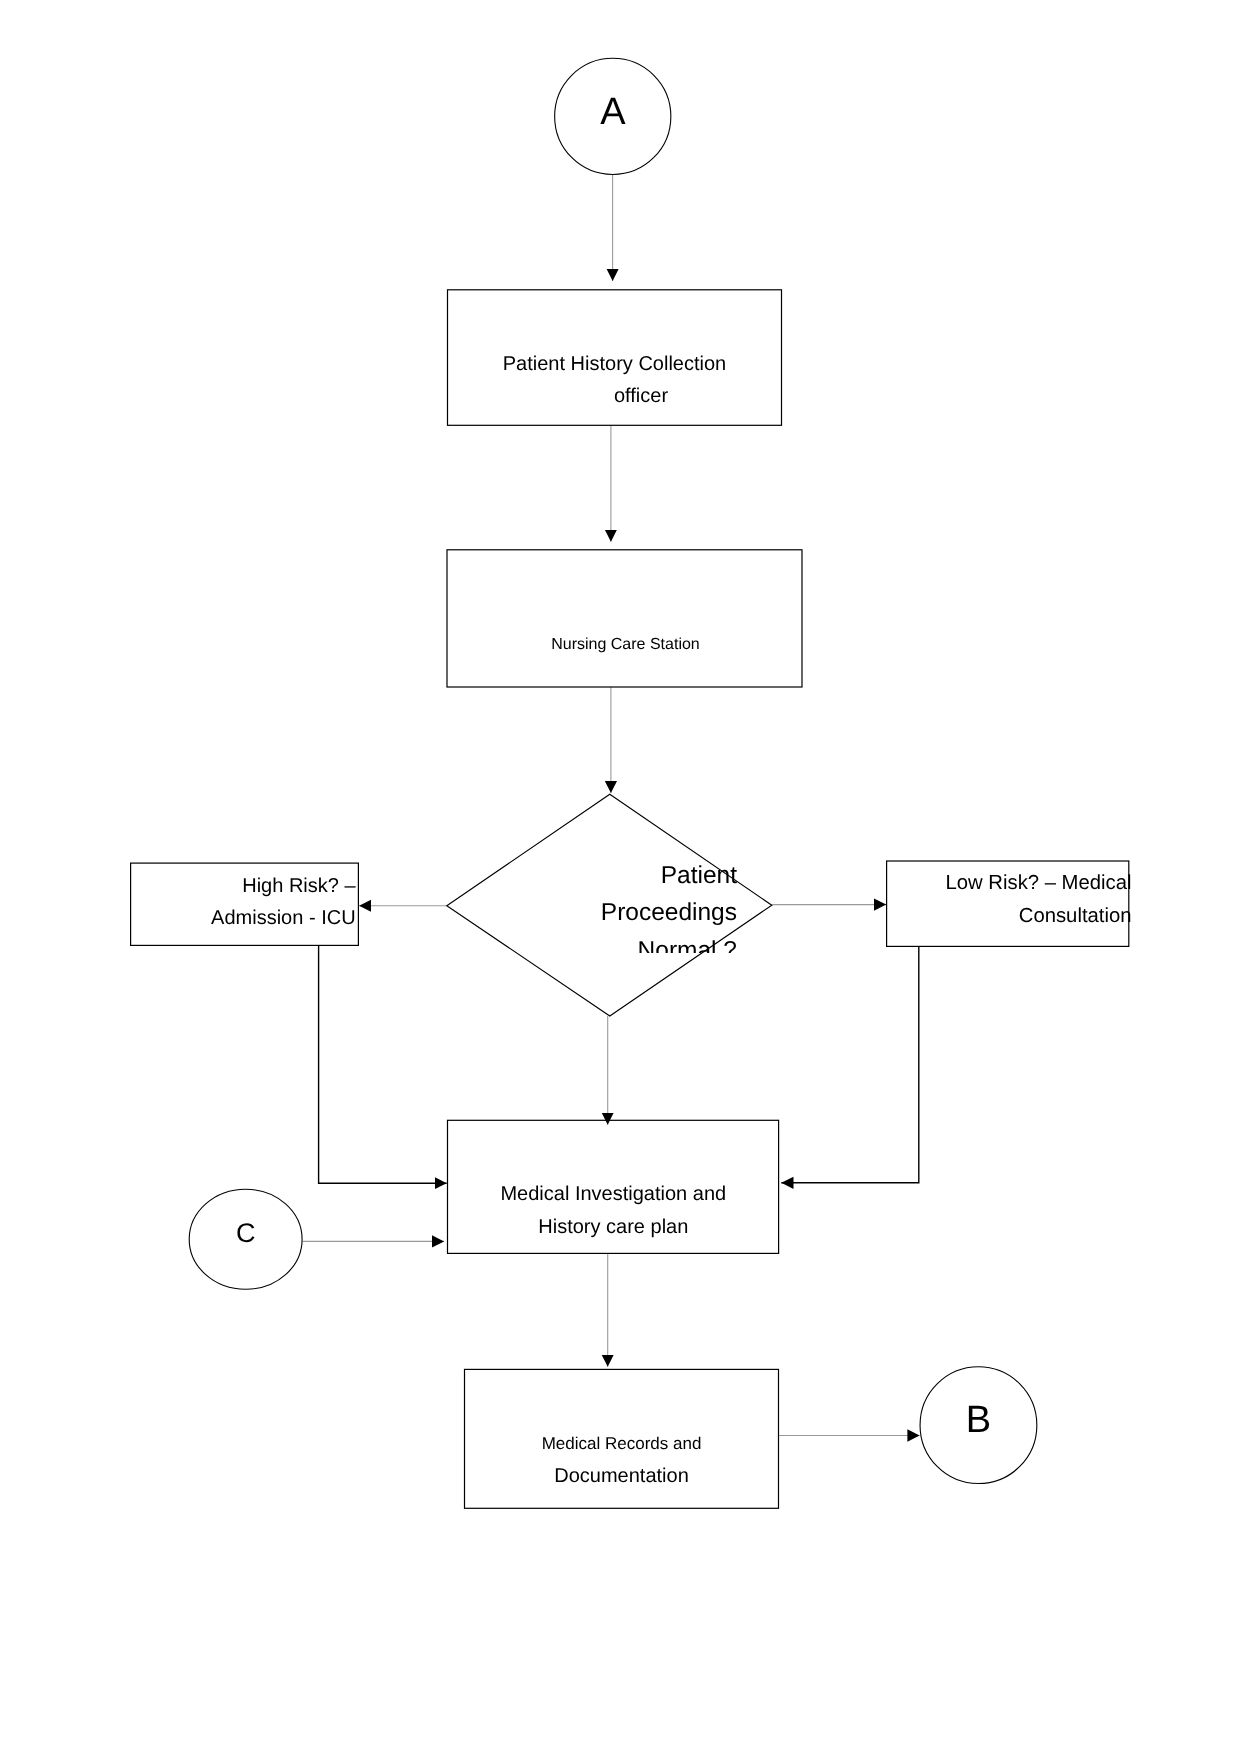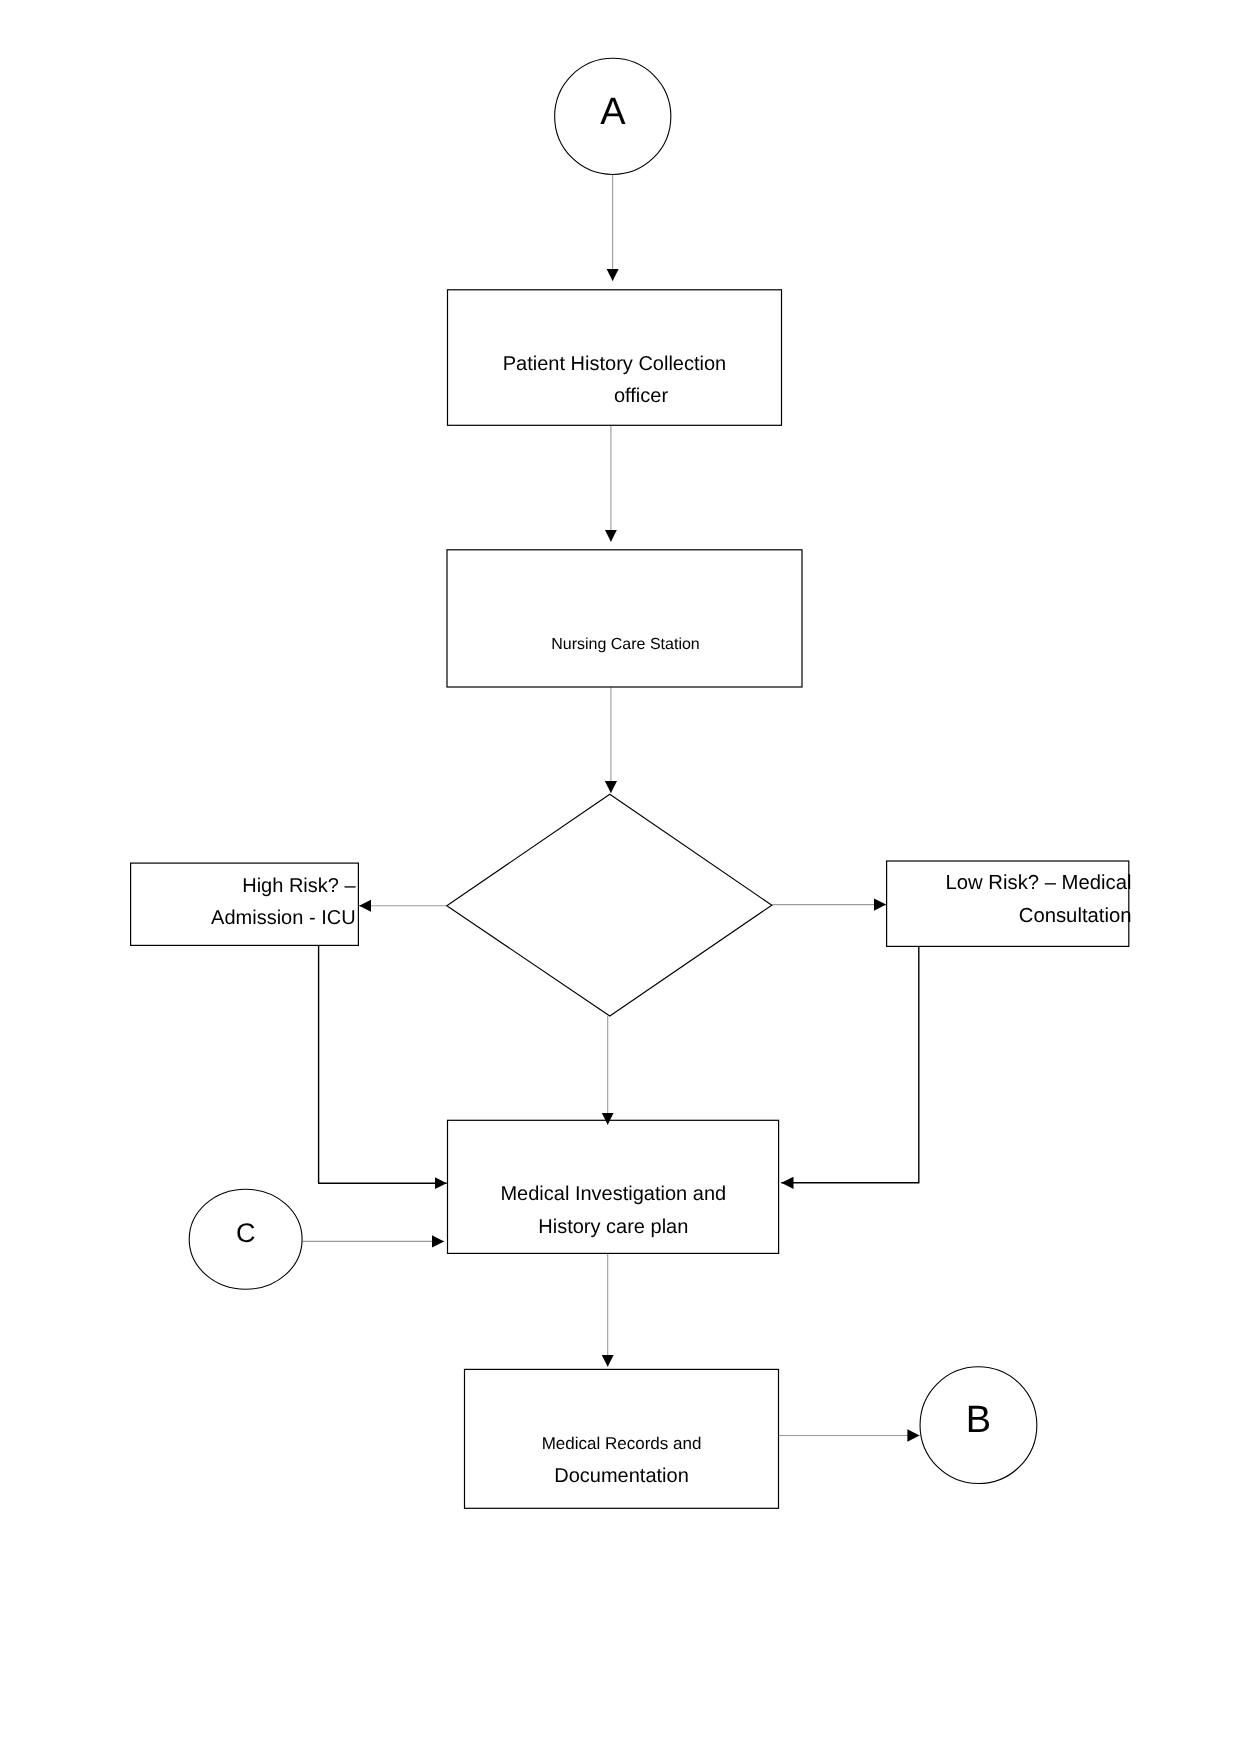--- a/index.html
+++ b/index.html
@@ -61,20 +61,28 @@
     <span>A</span></div>
 
   <div class="ln ctr bold" style="left:447.5px;top:352.8px;width:334px;font-size:20px;line-height:22.34px;">
     <span>Patient History Collection</span></div>
   <div class="ln ctr bold" style="left:474px;top:385.3px;width:334px;font-size:20px;line-height:22.34px;">
     <span>officer</span></div>
 
   <div class="ln ctr bold" style="left:448px;top:617.15px;width:355px;font-size:16px;line-height:24.13px;margin-top:16px;">
     <span>Nursing Care Station</span></div>
 
+  <div class="clip" style="left:490px;top:840px;width:260px;height:112.9px;">
+    <div class="ln lft" style="left:47px;top:21.52px;width:200px;font-size:24.5px;line-height:27.37px;">
+      <span>Patient</span></div>
+    <div class="ln lft" style="left:47px;top:59.42px;width:200px;font-size:24.5px;line-height:27.37px;">
+      <span>Proceedings</span></div>
+    <div class="ln lft" style="left:47px;top:97.32px;width:200px;font-size:24.5px;line-height:27.37px;">
+      <span>Normal ?</span></div>
+  </div>
 
   <div class="ln lft" style="left:145.6px;top:874.6px;width:210px;font-size:20px;line-height:22.34px;">
     <span>High Risk? –</span></div>
   <div class="ln lft" style="left:145.6px;top:906.7px;width:210px;font-size:20px;line-height:22.34px;">
     <span>Admission - ICU</span></div>
 
   <div class="ln lft" style="left:901.5px;top:872.4px;width:230px;font-size:20.3px;line-height:22.68px;">
     <span>Low Risk? – Medical</span></div>
   <div class="ln lft" style="left:901.5px;top:904.9px;width:230px;font-size:20.3px;line-height:22.68px;">
     <span>Consultation</span></div>

